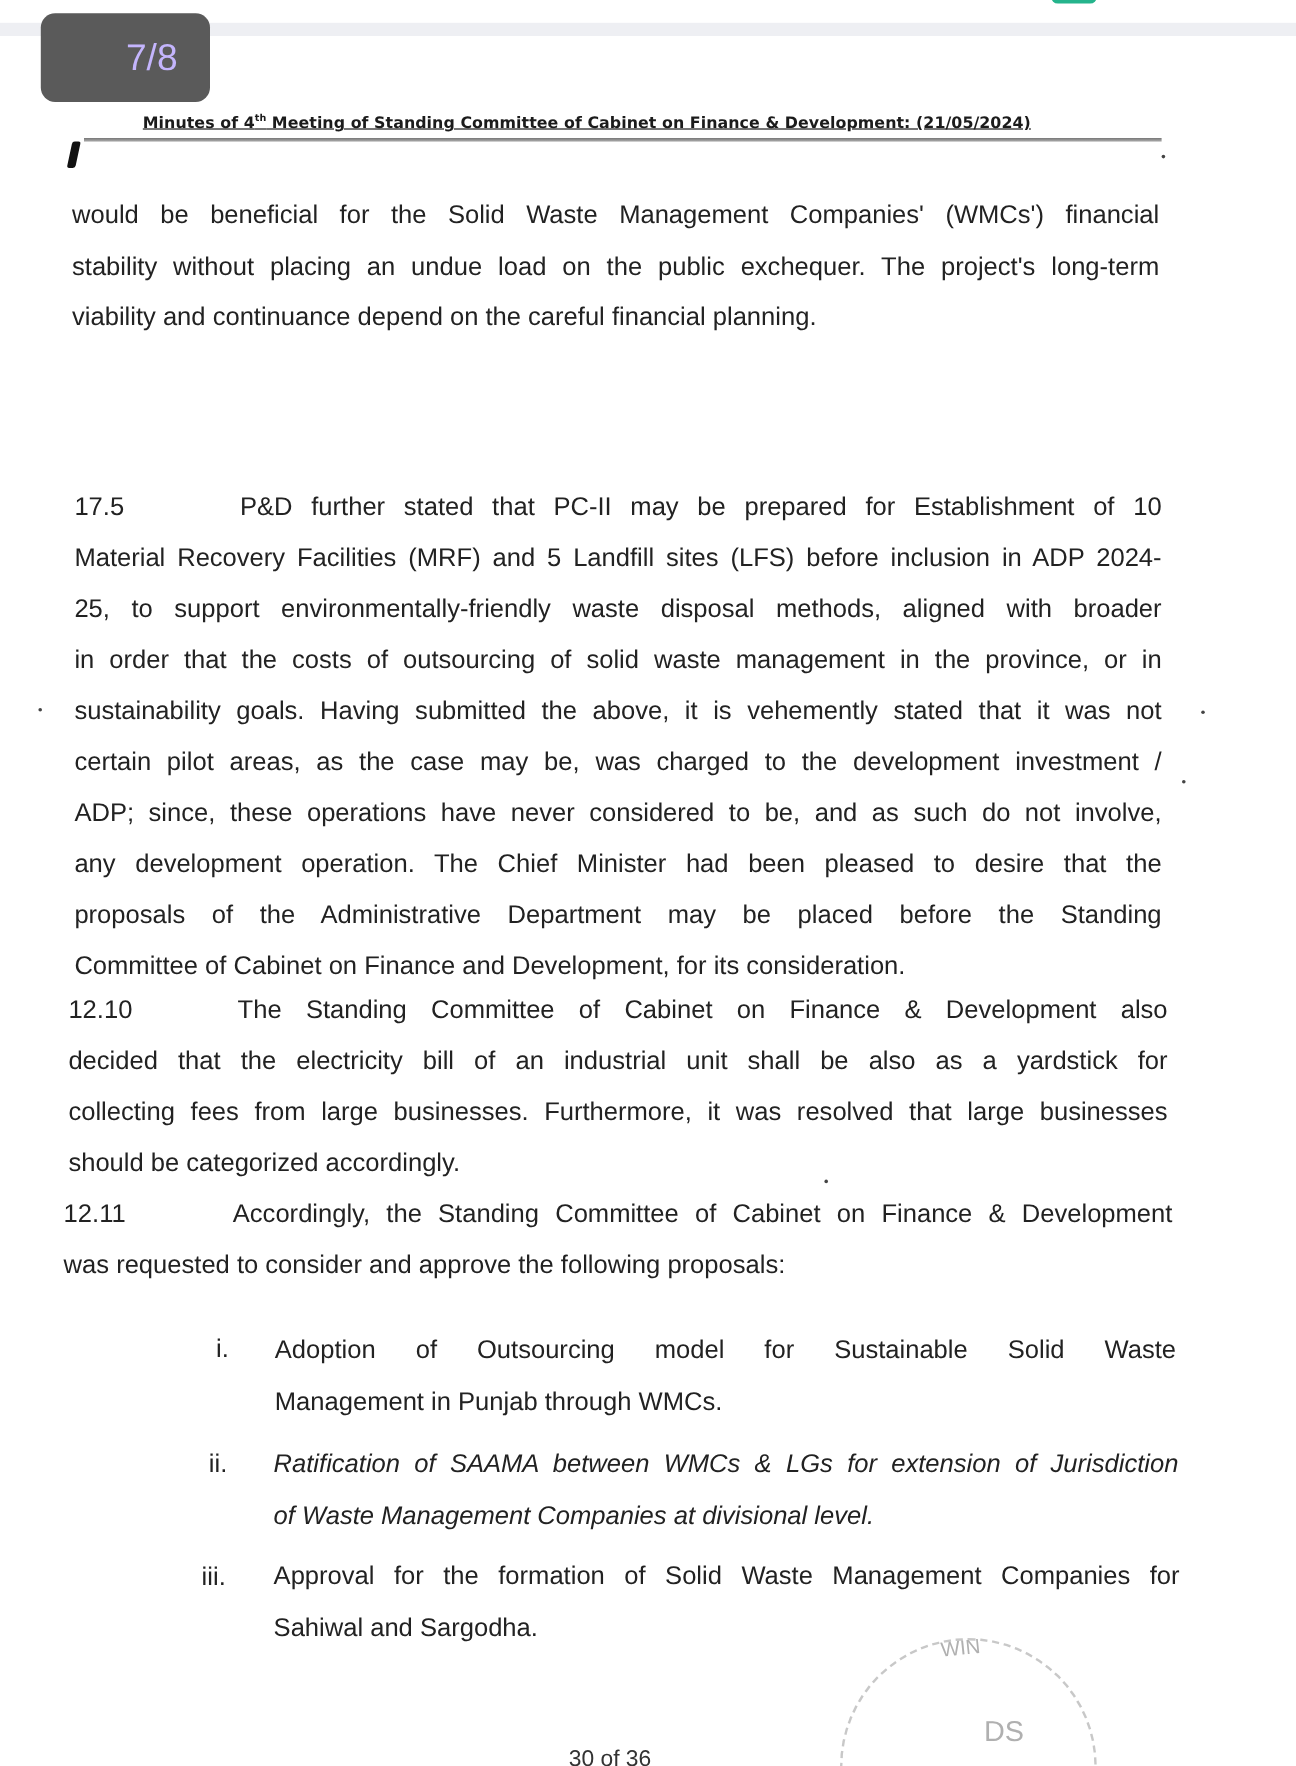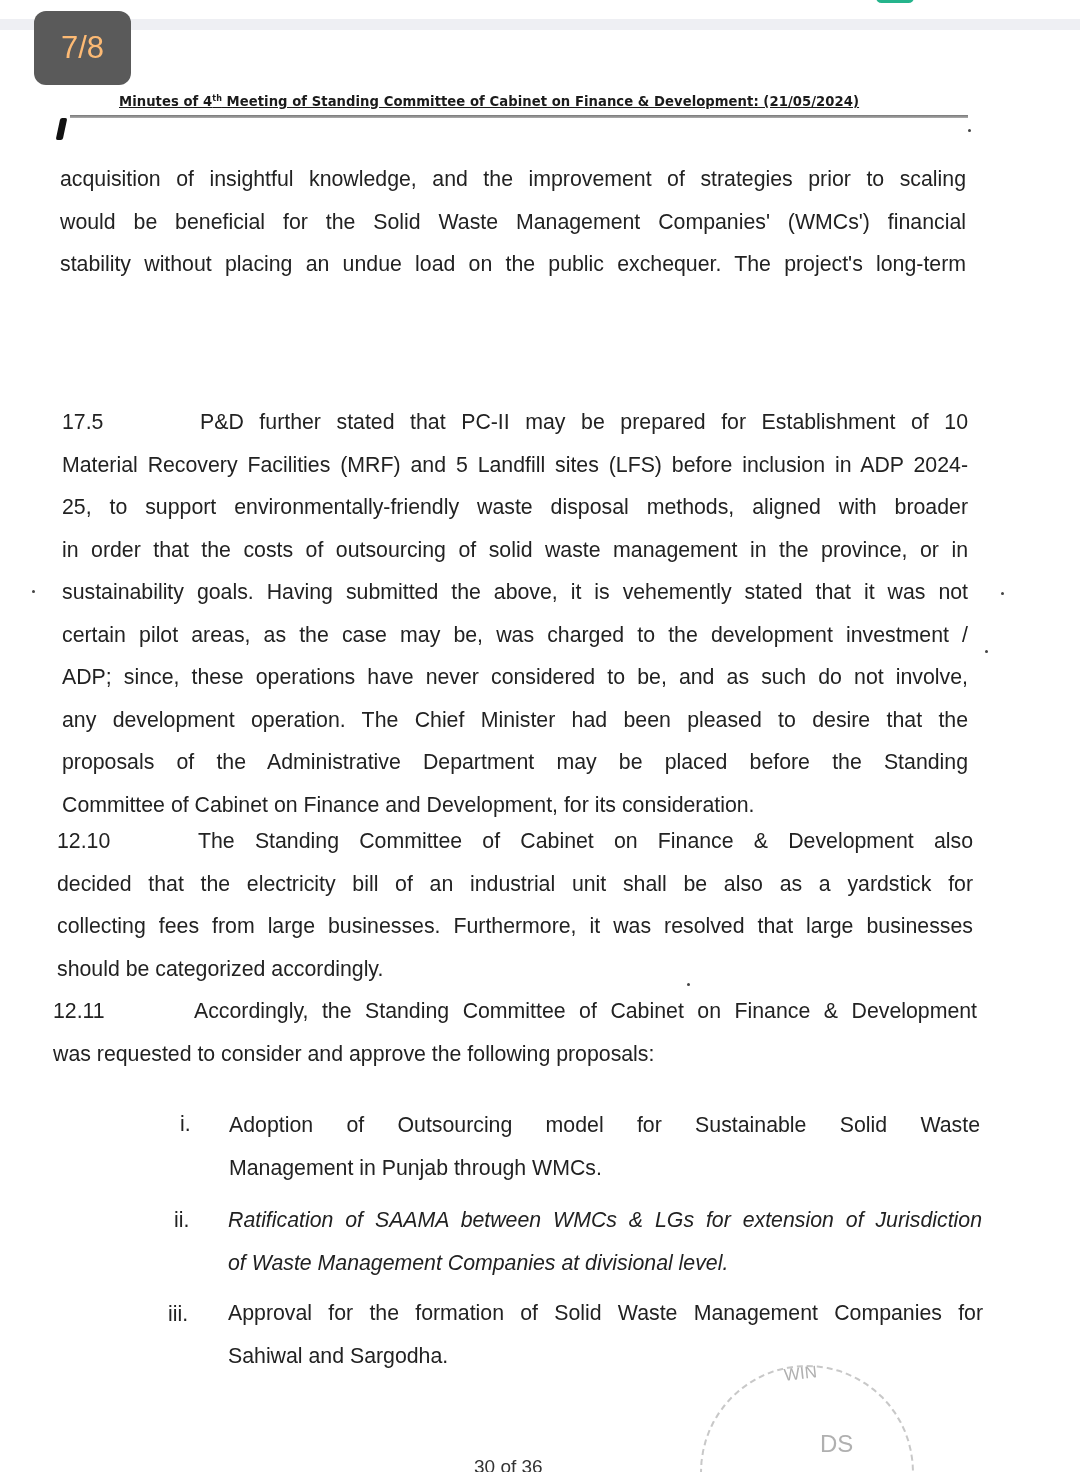--- a/index.html
+++ b/index.html
@@ -7,23 +7,23 @@
       width: 1080px; height: 1472px; overflow: hidden; position: relative;
       background: #ffffff;
       font-family: "DejaVu Sans", sans-serif;
       color: #1e1e1e;
     }
     .topbar { position: absolute; left: 0; top: 0; width: 1080px; height: 19px; background: #ffffff; }
     .topbar-strip { position: absolute; left: 0; top: 19px; width: 1080px; height: 11px; background: #eeeff3; }
     .green-pill { position: absolute; left: 876px; top: -8px; width: 38px; height: 11px; border-radius: 6px; background: #25b48c; }
     .page-counter {
       position: absolute; left: 34px; top: 11px; width: 97px; height: 74px;
-      border-radius: 12px; background: #5a5a5a; color: #fdba74;
+      border-radius: 12px; background: #5a5a5a; color: #c4b5fd;
       font-family: "Liberation Sans", sans-serif; font-size: 31px;
-      display: flex; align-items: center; justify-content: center;
+      display: flex; align-items: center; justify-content: center; padding-left: 44px;
     }
     .header {
       position: absolute; left: 119px; top: 94px;
       font-family: "DejaVu Sans", sans-serif; font-weight: bold; font-size: 13.2px;
       color: #1b1b1b; letter-spacing: 0.05px; white-space: nowrap;
       text-decoration: underline;
     }
     .header sup { font-size: 8px; }
     .header-rule { position: absolute; left: 70px; top: 115px; width: 898px; height: 3px; background: linear-gradient(#555, #999); opacity: 0.8; }
     .margin-mark { position: absolute; left: 58px; top: 118px; width: 7px; height: 22px; background: #111; transform: skewX(-12deg); border-radius: 2px; }
@@ -45,23 +45,23 @@
 <div class="topbar-strip"></div>
 
 <div class="page-counter">7/8</div>
 
 <div class="header"><span>Minutes of 4</span><sup>th</sup><span> Meeting of Standing Committee of Cabinet on Finance &amp; Development: (21/05/2024)</span></div>
 <div class="header-rule"></div>
 <div class="margin-mark"></div>
 <div class="speck" style="left:968px; top:129px;"></div>
 
 <div class="para" style="left:60px; top:158px; width:906px;">
-  <span class="line">acquisition of insightful knowledge, and the improvement of strategies prior to scaling</span>
   <span class="line">would be beneficial for the Solid Waste Management Companies' (WMCs') financial</span>
   <span class="line">stability without placing an undue load on the public exchequer. The project's long-term</span>
+  <span class="line last">viability and continuance depend on the careful financial planning.</span>
 </div>
 
 <div class="para" style="left:62px; top:401px; width:906px;">
   <span class="line"><span class="num" style="width:138px;">17.5</span><span>P&amp;D further stated that PC-II may be prepared for Establishment of 10</span></span>
   <span class="line">Material Recovery Facilities (MRF) and 5 Landfill sites (LFS) before inclusion in ADP 2024-</span>
   <span class="line">25, to support environmentally-friendly waste disposal methods, aligned with broader</span>
   <span class="line">in order that the costs of outsourcing of solid waste management in the province, or in</span>
   <span class="line">sustainability goals. Having submitted the above, it is vehemently stated that it was not</span>
   <span class="line">certain pilot areas, as the case may be, was charged to the development investment /</span>
   <span class="line">ADP; since, these operations have never considered to be, and as such do not involve,</span>

